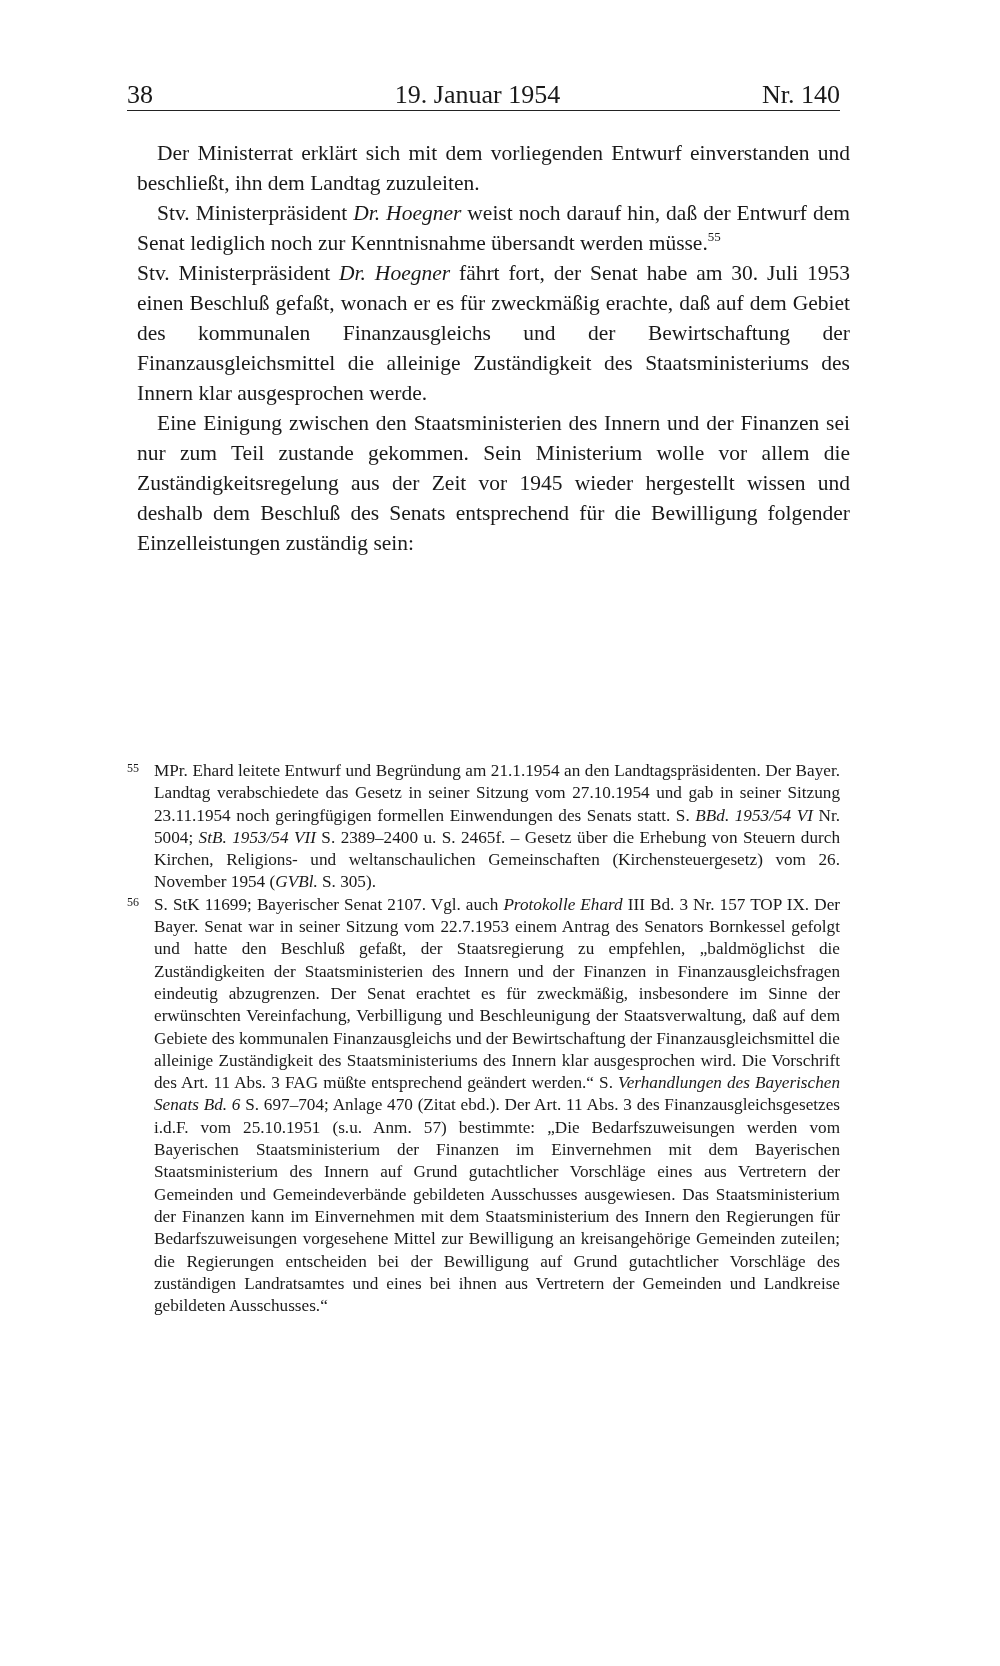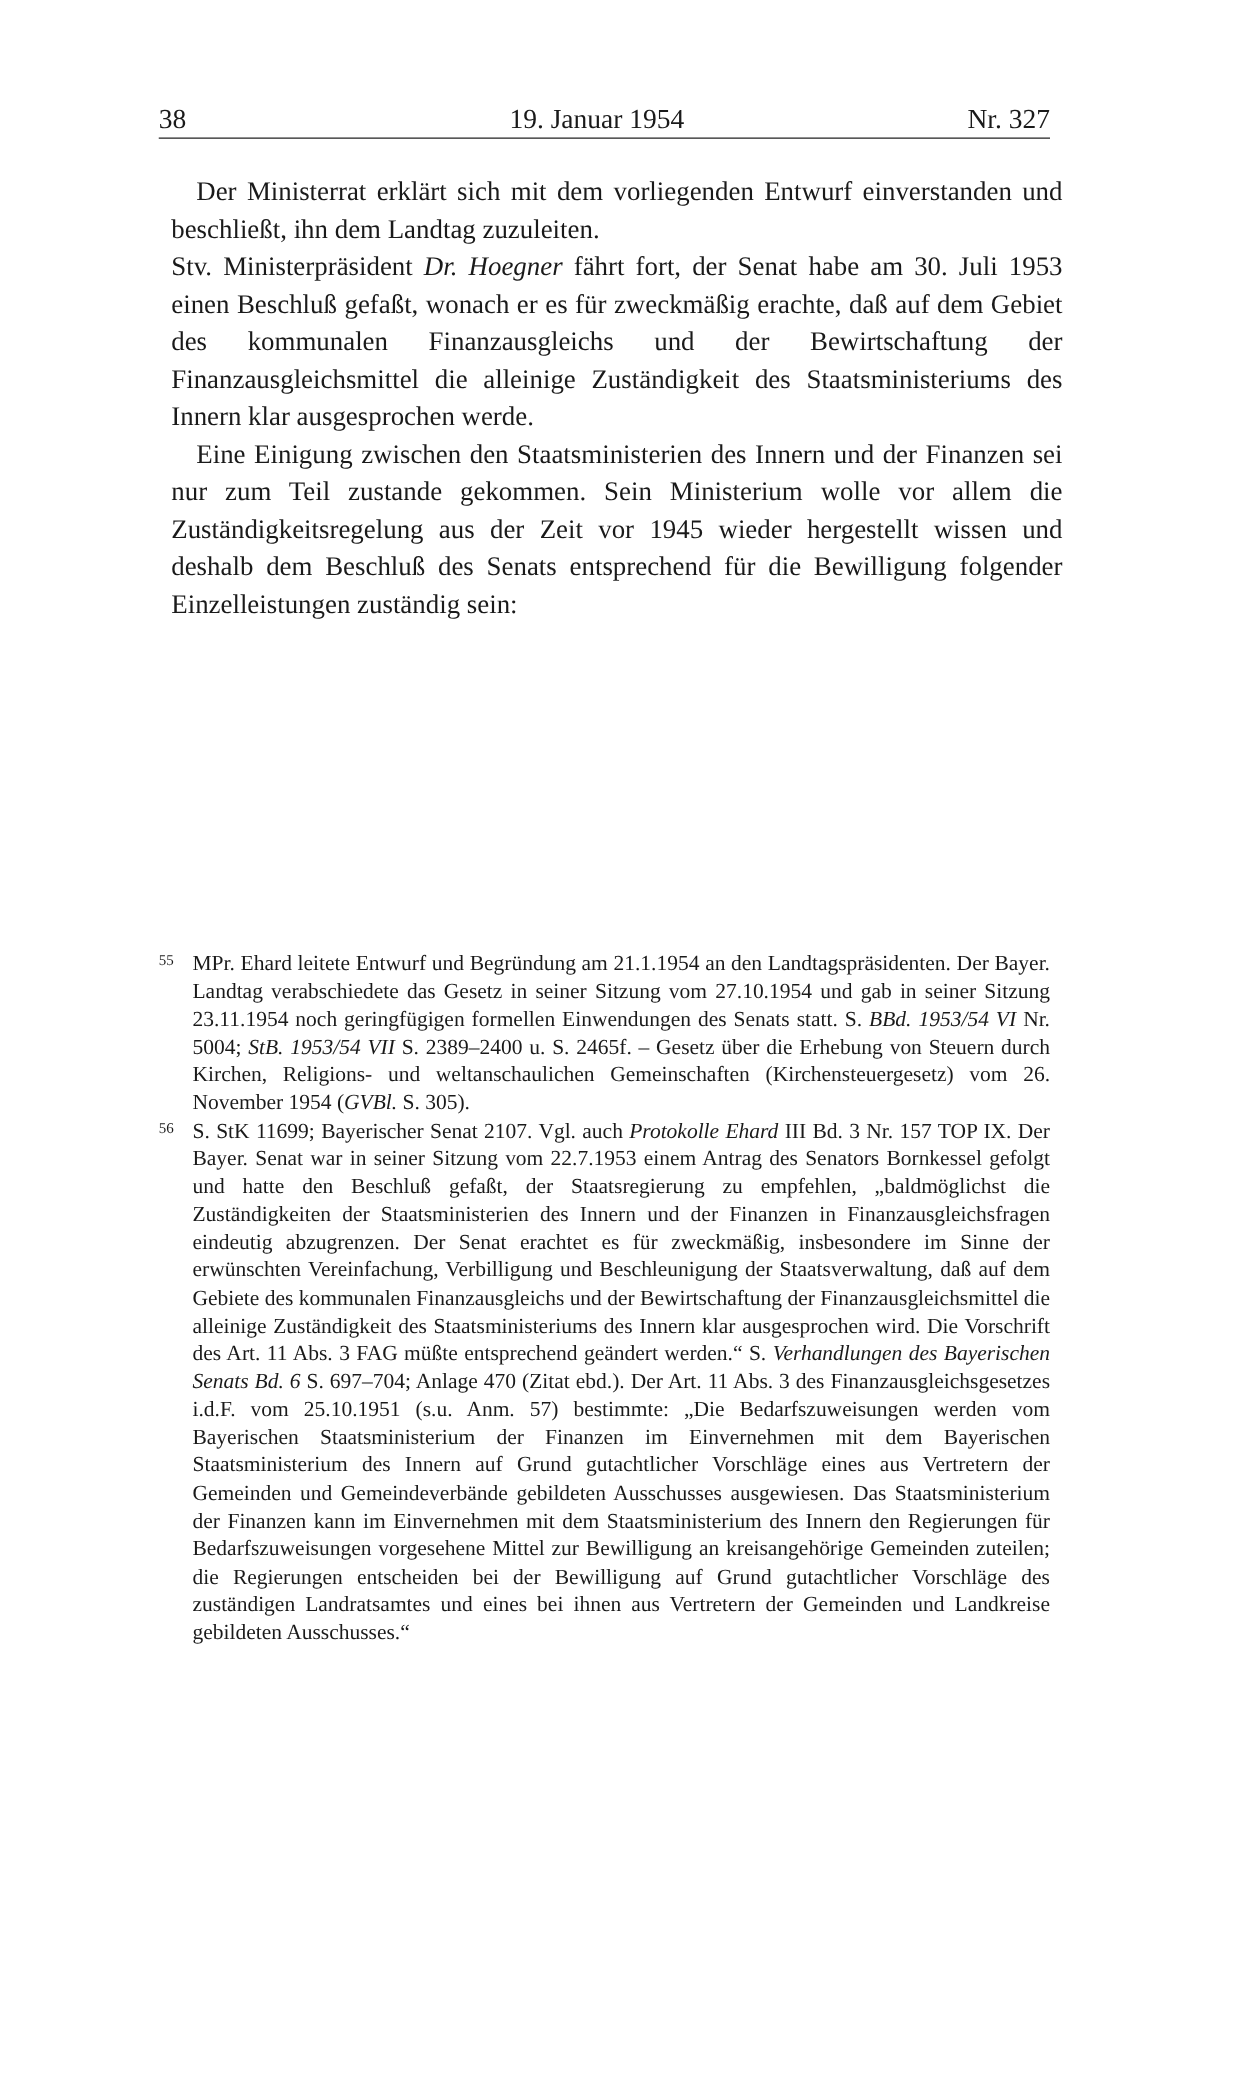--- a/index.html
+++ b/index.html
@@ -1,20 +1,20 @@
 <!DOCTYPE html>
 <html><head>
 <meta charset="utf-8">
 <style>
   html, body { margin: 0; padding: 0; background: #ffffff; }
   body { width: 1000px; height: 1666px; position: relative; overflow: hidden;
          font-family: "Liberation Serif", "DejaVu Serif", serif; color: #1a1a1a; }
   .page { position: absolute; left: 127px; top: 0; width: 713px; }
   .header { position: absolute; top: 82px; left: 0; width: 713px; height: 30px;
-            font-size: 22px; line-height: 26px; }
+            font-size: 26px; line-height: 26px; }
   .header .pnum { position: absolute; left: 0; top: 0; }
   .header .date { position: absolute; left: 0; right: 12px; top: 0; text-align: center; }
   .header .nr { position: absolute; right: 0; top: 0; }
   .header-rule { position: absolute; top: 110px; left: 0; width: 713px; height: 0;
                  border-top: 1.3px solid #222; }
   .body-text { position: absolute; top: 138px; left: 10px; width: 713px;
                font-size: 21.5px; line-height: 30px; text-align: justify; }
   .body-text p { margin: 0; }
   .indent { text-indent: 20px; }
   .heading { font-style: italic; margin-top: 8px !important; }
@@ -26,26 +26,27 @@
   i { font-style: italic; }
 </style>
 </head>
 <body>
 
 <div class="page">
 
   <div class="header">
     <span class="pnum">38</span>
     <span class="date">19. Januar 1954</span>
-    <span class="nr">Nr. 327</span>
+    <span class="nr">Nr. 140</span>
   </div>
   <div class="header-rule"></div>
 
   <div class="body-text">
     <p class="indent">Der Ministerrat erklärt sich mit dem vorliegenden Entwurf einverstanden und beschließt, ihn dem Landtag zuzuleiten.</p>
+    <p class="indent"><span>Stv. Ministerpräsident </span><i>Dr. Hoegner</i><span> weist noch darauf hin, daß der Entwurf dem Senat lediglich noch zur Kenntnisnahme übersandt werden müsse.</span><sup>55</sup></p>
     <p><span>Stv. Ministerpräsident </span><i>Dr. Hoegner</i><span> fährt fort, der Senat habe am 30. Juli 1953 einen Beschluß gefaßt, wonach er es für zweckmäßig erachte, daß auf dem Gebiet des kommunalen Finanzausgleichs und der Bewirtschaftung der Finanzausgleichsmittel die alleinige Zuständigkeit des Staatsministeriums des Innern klar ausgesprochen werde.</span></p>
     <p class="indent">Eine Einigung zwischen den Staatsministerien des Innern und der Finanzen sei nur zum Teil zustande gekommen. Sein Ministerium wolle vor allem die Zuständigkeitsregelung aus der Zeit vor 1945 wieder hergestellt wissen und deshalb dem Beschluß des Senats entsprechend für die Bewilligung folgender Einzelleistungen zuständig sein:</p>
   </div>
 
   <div class="footnotes">
     <p class="fn">
       <span class="fnum">55</span><span>MPr. Ehard leitete Entwurf und Begründung am 21.1.1954 an den Landtagspräsidenten. Der Bayer. Landtag verabschiedete das Gesetz in seiner Sitzung vom 27.10.1954 und gab in seiner Sitzung 23.11.1954 noch geringfügigen formellen Einwendungen des Senats statt. S. </span><i>BBd. 1953/54 VI</i><span> Nr. 5004; </span><i>StB. 1953/54 VII</i><span> S. 2389–2400 u. S. 2465f. – Gesetz über die Erhebung von Steuern durch Kirchen, Religions- und weltanschaulichen Gemeinschaften (Kirchensteuergesetz) vom 26. November 1954 (</span><i>GVBl.</i><span> S. 305).</span>
     </p>
     <p class="fn">
       <span class="fnum">56</span><span>S. StK 11699; Bayerischer Senat 2107. Vgl. auch </span><i>Protokolle Ehard</i><span> III Bd. 3 Nr. 157 TOP IX. Der Bayer. Senat war in seiner Sitzung vom 22.7.1953 einem Antrag des Senators Bornkessel gefolgt und hatte den Beschluß gefaßt, der Staatsregierung zu empfehlen, „baldmöglichst die Zuständigkeiten der Staatsministerien des Innern und der Finanzen in Finanzausgleichsfragen eindeutig abzugrenzen. Der Senat erachtet es für zweckmäßig, insbesondere im Sinne der erwünschten Vereinfachung, Verbilligung und Beschleunigung der Staatsverwaltung, daß auf dem Gebiete des kommunalen Finanzausgleichs und der Bewirtschaftung der Finanzausgleichsmittel die alleinige Zuständigkeit des Staatsministeriums des Innern klar ausgesprochen wird. Die Vorschrift des Art. 11 Abs. 3 FAG müßte entsprechend geändert werden.“ S. </span><i>Verhandlungen des Bayerischen Senats Bd. 6</i><span> S. 697–704; Anlage 470 (Zitat ebd.). Der Art. 11 Abs. 3 des Finanzausgleichsgesetzes i.d.F. vom 25.10.1951 (s.u. Anm. 57) bestimmte: „Die Bedarfszuweisungen werden vom Bayerischen Staatsministerium der Finanzen im Einvernehmen mit dem Bayerischen Staatsministerium des Innern auf Grund gutachtlicher Vorschläge eines aus Vertretern der Gemeinden und Gemeindeverbände gebildeten Ausschusses ausgewiesen. Das Staatsministerium der Finanzen kann im Einvernehmen mit dem Staatsministerium des Innern den Regierungen für Bedarfszuweisungen vorgesehene Mittel zur Bewilligung an kreisangehörige Gemeinden zuteilen; die Regierungen entscheiden bei der Bewilligung auf Grund gutachtlicher Vorschläge des zuständigen Landratsamtes und eines bei ihnen aus Vertretern der Gemeinden und Landkreise gebildeten Ausschusses.“</span>

